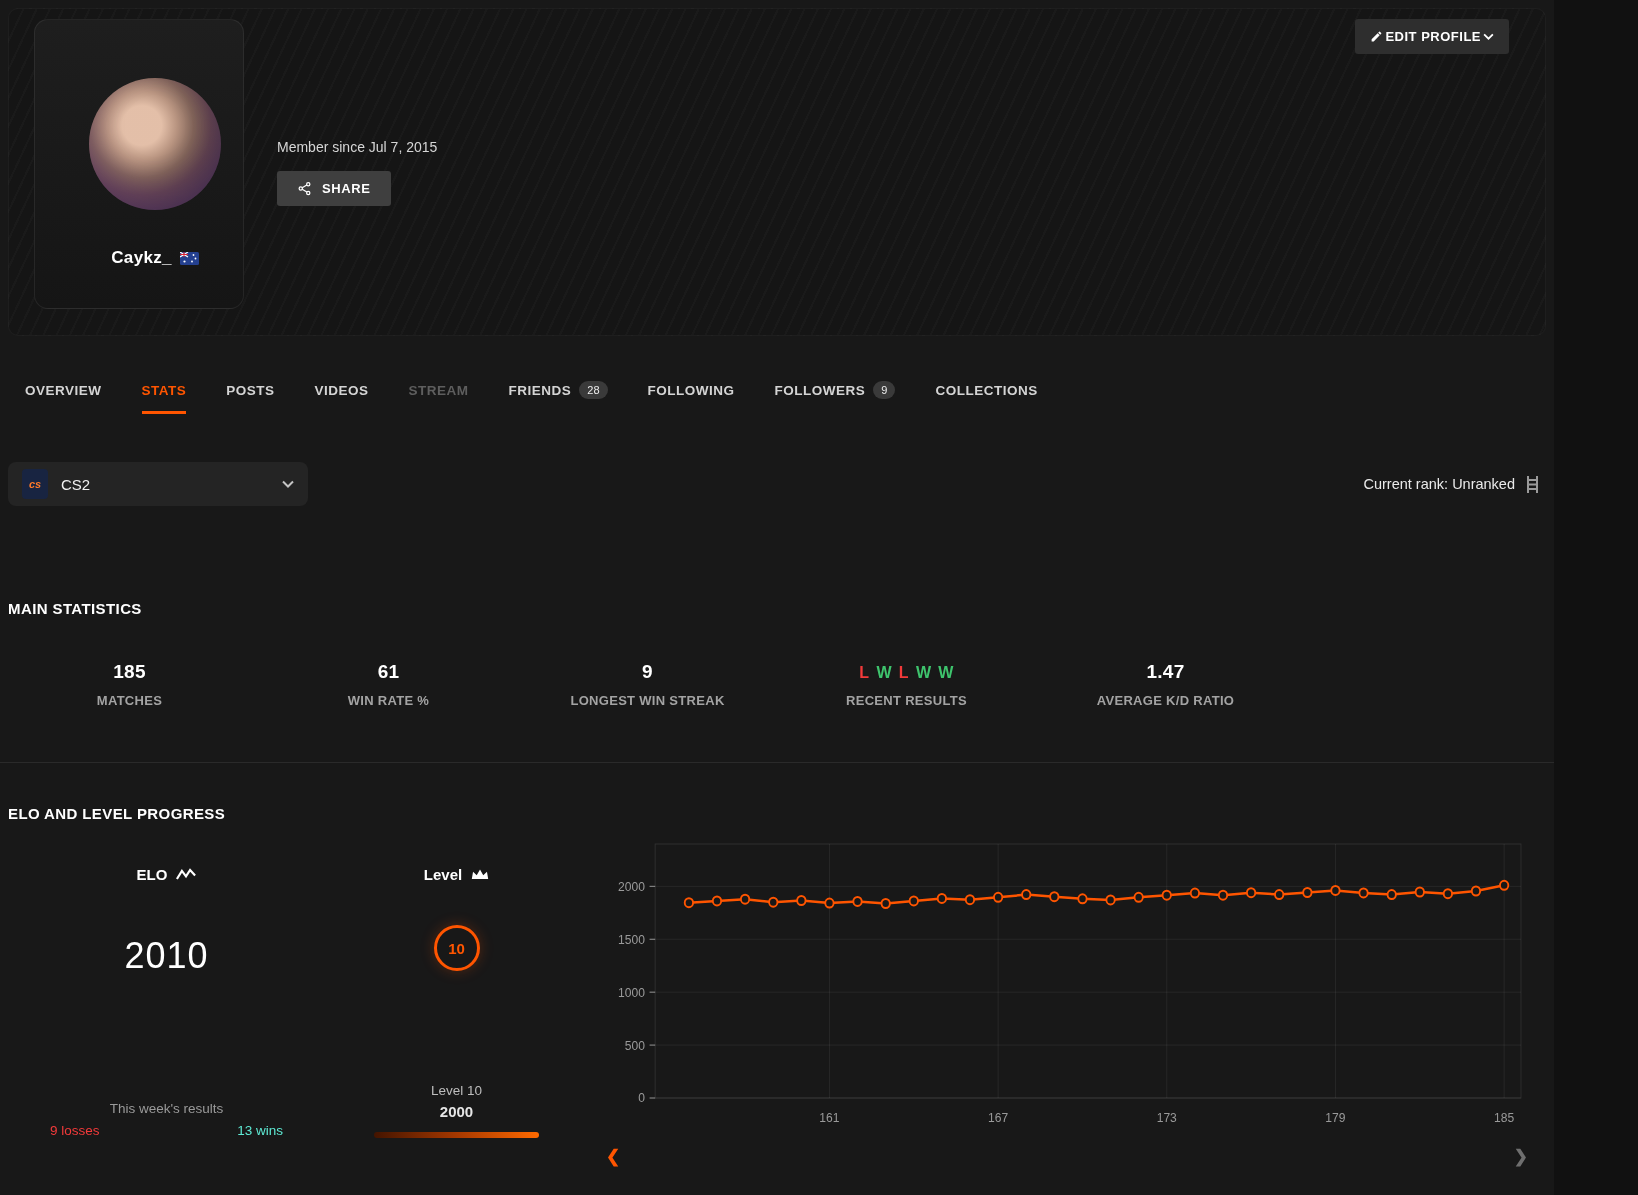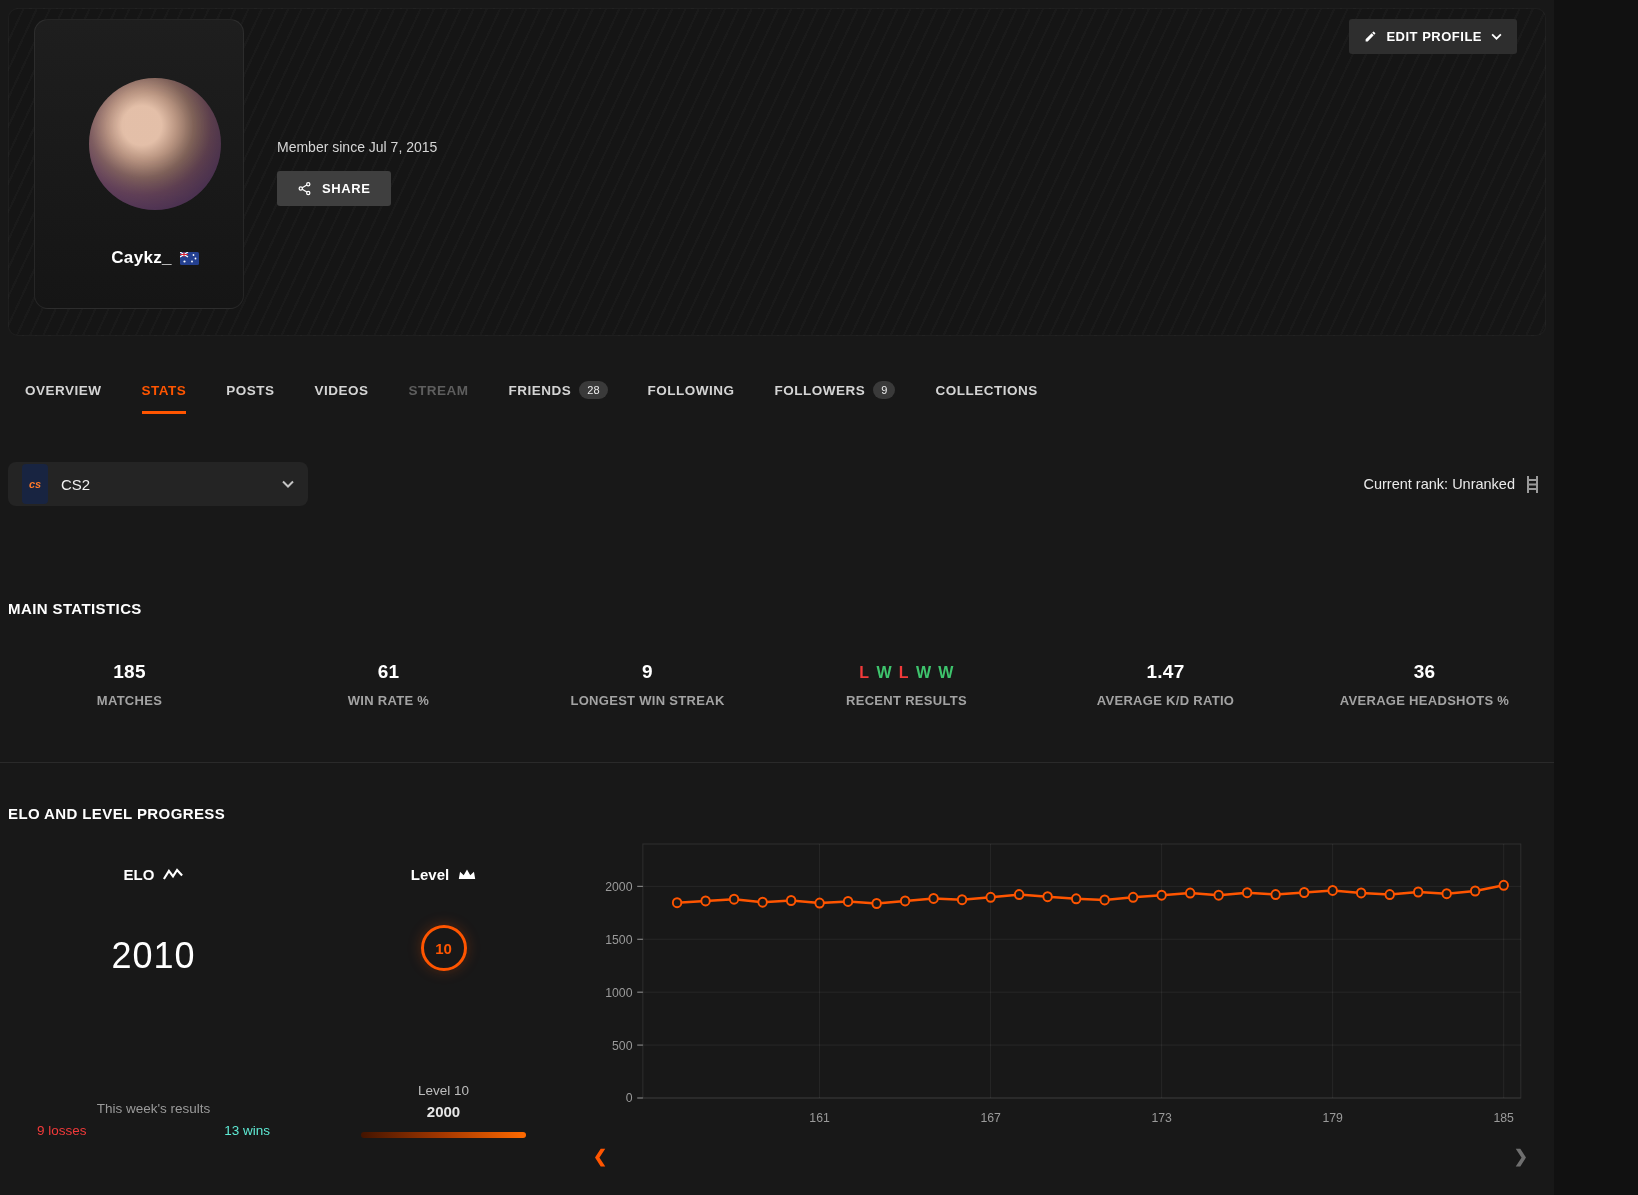--- a/index.html
+++ b/index.html
@@ -31,62 +31,62 @@
   .username { font-size:17px; font-weight:bold; letter-spacing:.3px; }
   .header-info { position:absolute; left:268px; top:130px; }
   .member-since { font-size:14px; color:#d6d6d6; }
   .share-button {
     margin-top:16px; display:flex; align-items:center; gap:10px;
     background:#3f3f3f; border:none; color:#fff; font-family:inherit;
     font-size:13px; font-weight:bold; letter-spacing:.6px;
     padding:10px 20px; border-radius:3px; cursor:pointer;
   }
   .edit-profile {
-    position:absolute; right:28px; top:10px; display:flex; align-items:center; gap:9px;
+    position:absolute; right:36px; top:10px; display:flex; align-items:center; gap:2px;
     background:#2e2e2e; border:none; color:#fff; font-family:inherit;
     font-size:13px; font-weight:bold; letter-spacing:.5px;
     padding:10px 15px; border-radius:3px; cursor:pointer;
   }
   .icon { display:inline-flex; align-items:center; justify-content:center; }
 
   
   .tabs { display:flex; gap:40px; padding:0 25px; margin-top:30px; height:48px; align-items:stretch; }
   .tab { display:flex; align-items:center; gap:8px; font-size:13.5px; font-weight:bold; letter-spacing:.5px;
          color:#d4d4d4; cursor:pointer; }
   .tab.active { color:#ff5500; box-shadow: inset 0 -3px 0 #ff5500; }
   .tab.disabled { color:#5e5e5e; }
   .badge { background:#3a3a3a; color:#ececec; font-size:11px; font-weight:normal;
            border-radius:10px; padding:3px 8px; letter-spacing:0; }
 
   
   .filter-row { display:flex; justify-content:space-between; align-items:center;
                 margin-top:48px; padding:0 8px; }
   .game-select { width:300px; height:44px; background:#242424; border-radius:8px;
                  display:flex; align-items:center; gap:13px; padding:0 14px; cursor:pointer; }
-  .game-icon { width:26px; height:40px; border-radius:4px; background:#182441;
+  .game-icon { width:26px; height:30px; border-radius:4px; background:#182441;
                color:#ff7a2a; font-style:italic; font-weight:bold; font-size:11px;
                display:flex; align-items:center; justify-content:center; }
   .game-name { font-size:15px; color:#f0f0f0; }
   .select-chevron { margin-left:auto; color:#c4c4c4; }
   .rank-row { display:flex; align-items:center; gap:10px; color:#eaeaea; font-size:14.5px; padding-right:6px; }
 
   
   .section-title { font-size:15px; font-weight:bold; letter-spacing:.4px; padding-left:8px; }
   .main-stats { margin-top:94px; }
   .stats-grid { display:grid; grid-template-columns:repeat(6,1fr); margin-top:44px; text-align:center; }
   .stat-value { font-size:19px; font-weight:bold; letter-spacing:.3px; }
   .stat-label { margin-top:10px; font-size:13px; color:#a3a3a3; font-weight:bold; letter-spacing:.3px; }
   .stat-results span { font-weight:bold; margin:0 3.5px; font-size:16px; }
   .res-W { color:#3ec46d; }
   .res-L { color:#f23a3a; }
   .divider { height:1px; background:rgba(255,255,255,0.08); margin-top:54px; }
 
   
   .elo-section { margin-top:42px; }
-  .elo-content { display:flex; margin-top:14px; padding-left:11px; }
+  .elo-content { display:flex; margin-top:14px; padding-left:24px; }
   .elo-block, .level-block { display:flex; flex-direction:column; align-items:center; padding-top:30px; height:302px; }
   .elo-block  { width:285px; }
   .level-block{ width:295px; }
   .block-title { font-size:15px; font-weight:bold; display:flex; align-items:center; gap:9px; }
   .elo-value { font-size:36px; font-weight:normal; margin-top:52px; letter-spacing:1px; }
   .week-results { margin-top:auto; width:100%; }
   .week-label { text-align:center; color:#9a9a9a; font-size:13.5px; }
   .week-row { display:flex; justify-content:space-between; padding:7px 26px 0 26px; font-size:13.5px; }
   .losses { color:#f23a3a; }
   .wins { color:#5eead4; }
@@ -233,24 +233,20 @@
             <div class="stat-value">9</div>
             <div class="stat-label">LONGEST WIN STREAK</div>
           </div>
           <div>
             <div class="stat-value stat-results"><span class="res-L">L</span><span class="res-W">W</span><span class="res-L">L</span><span class="res-W">W</span><span class="res-W">W</span></div>
             <div class="stat-label">RECENT RESULTS</div>
           </div>
           <div>
             <div class="stat-value">1.47</div>
             <div class="stat-label">AVERAGE K/D RATIO</div>
-          </div>
-          <div>
-            <div class="stat-value">36</div>
-            <div class="stat-label">AVERAGE HEADSHOTS %</div>
           </div>
         </div>
     </section>
 
     <div class="divider"></div>
 
     <section class="elo-section">
       <h2 class="section-title">ELO AND LEVEL PROGRESS</h2>
       <div class="elo-content">
 

